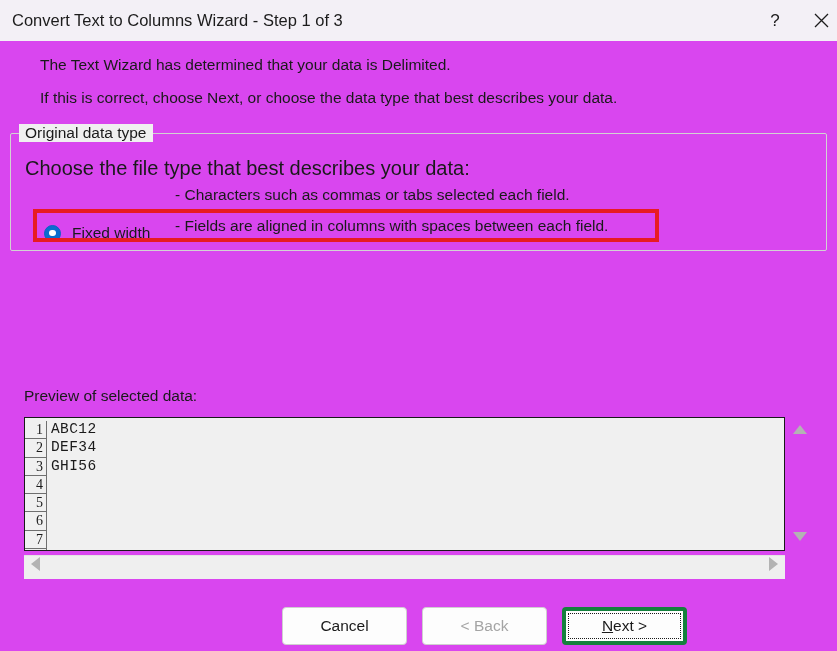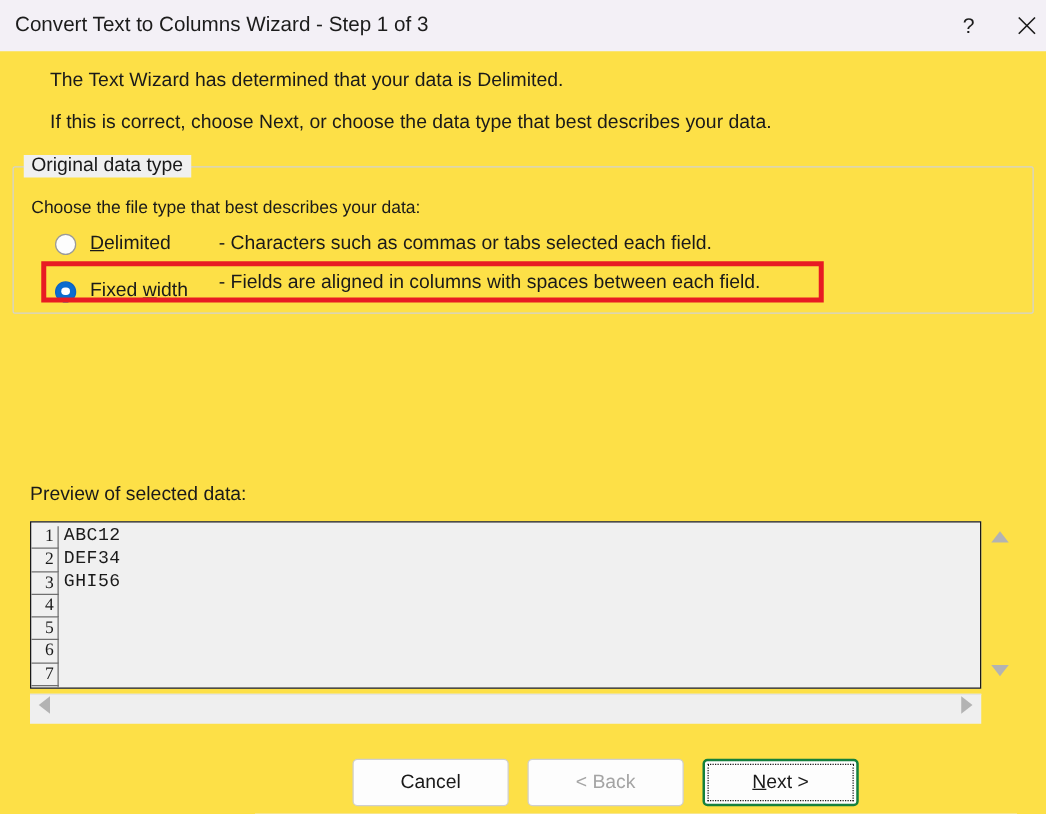--- a/index.html
+++ b/index.html
@@ -9,21 +9,21 @@
     overflow: hidden;
     background: #f0f0f0;
     font-family: "Liberation Sans", sans-serif;
     -webkit-font-smoothing: antialiased;
   }
 
   #dialog {
     position: relative;
     width: 837px;
     height: 651px;
-    background: #fde047;
+    background: #d946ef;
     color: #1a1a1a;
   }
 
   
   #titlebar {
     position: absolute;
     left: 0; top: 0;
     width: 837px; height: 41px;
     background: #f3f0f6;
   }
@@ -77,21 +77,21 @@
     background: #f0f0f0;
     font-size: 15.5px;
     color: #1a1a1a;
     white-space: nowrap;
     line-height: 18px;
   }
 
   #choose-label {
     position: absolute;
     left: 25px; top: 157px;
-    font-size: 14px;
+    font-size: 20px;
     color: #1a1a1a;
     white-space: nowrap;
   }
 
   
   .radio-row {
     position: absolute;
     left: 44px;
     height: 24px;
     display: flex;
@@ -250,21 +250,21 @@
     justify-content: center;
     font-family: "Liberation Sans", sans-serif;
     padding: 0;
     white-space: nowrap;
   }
   .btn u { text-decoration: underline; }
   #btn-cancel { left: 282px; }
   #btn-back   { left: 422px; color: #a4a4a4; }
   #btn-next {
     left: 562px;
-    border: 2px solid #15803d;
+    border: 4px solid #15803d;
     background: #fdfdfd;
   }
   #btn-next .focus-ring {
     position: absolute;
     left: 2px; top: 2px; right: 2px; bottom: 2px;
     border: 1px dotted #1a1a1a;
     pointer-events: none;
   }
   #btn-finish { left: 702px; }
 </style>
@@ -286,24 +286,20 @@
   </div>
 
   <div class="body-line" id="line1">The Text Wizard has determined that your data is Delimited.</div>
   <div class="body-line" id="line2">If this is correct, choose Next, or choose the data type that best describes your data.</div>
 
   <div id="groupbox"></div>
   <div id="group-label">Original data type</div>
 
   <div id="choose-label">Choose the file type that best describes your data:</div>
 
-  <div class="radio-row" id="radio-delimited-row">
-    <span class="radio-mark off"></span>
-    <span class="radio-name"><u>D</u><span>elimited</span></span>
-  </div>
   <div class="radio-desc" id="desc-delimited">- Characters such as commas or tabs selected each field.</div>
 
   <div class="radio-row" id="radio-fixed-row">
     <span class="radio-mark on"></span>
     <span class="radio-name"><span>Fixed </span><u>w</u><span>idth</span></span>
   </div>
   <div class="radio-desc" id="desc-fixed">- Fields are aligned in columns with spaces between each field.</div>
 
   <div id="red-highlight"></div>
 

